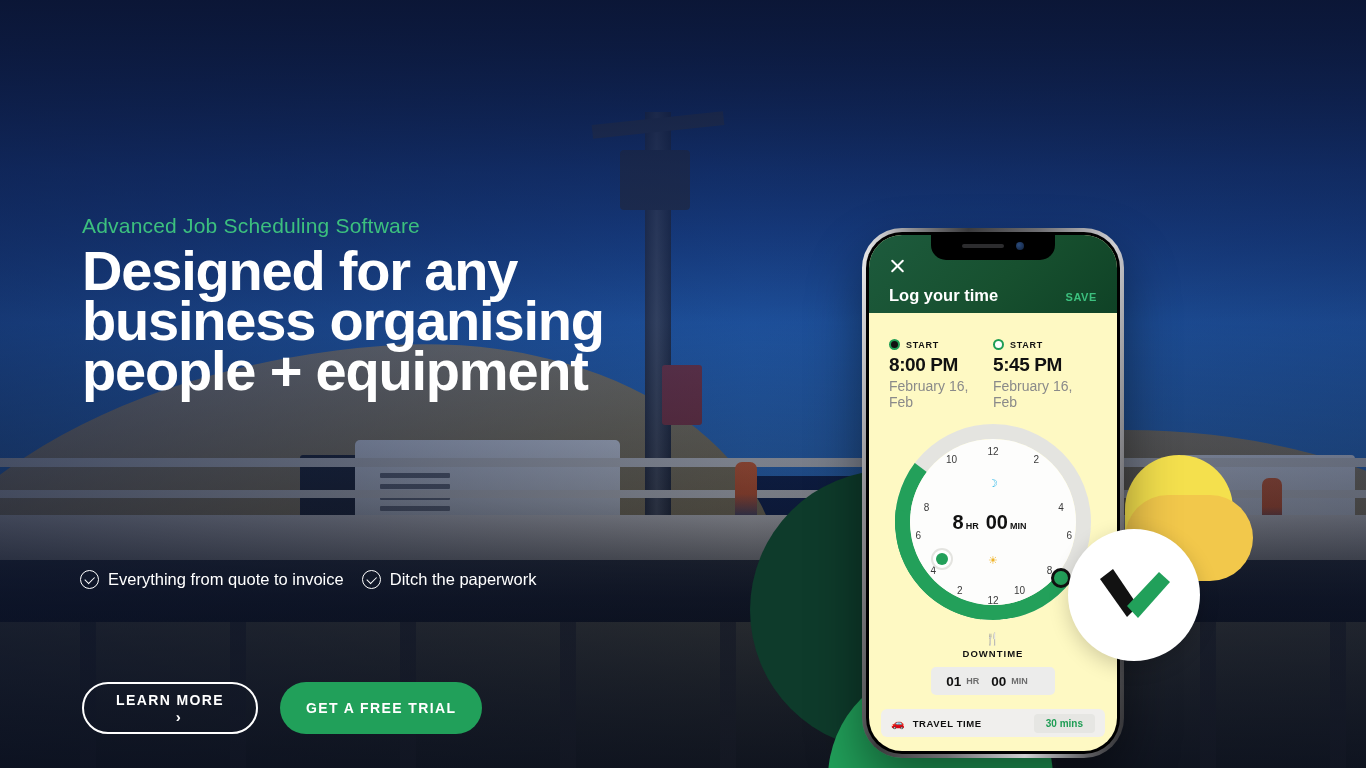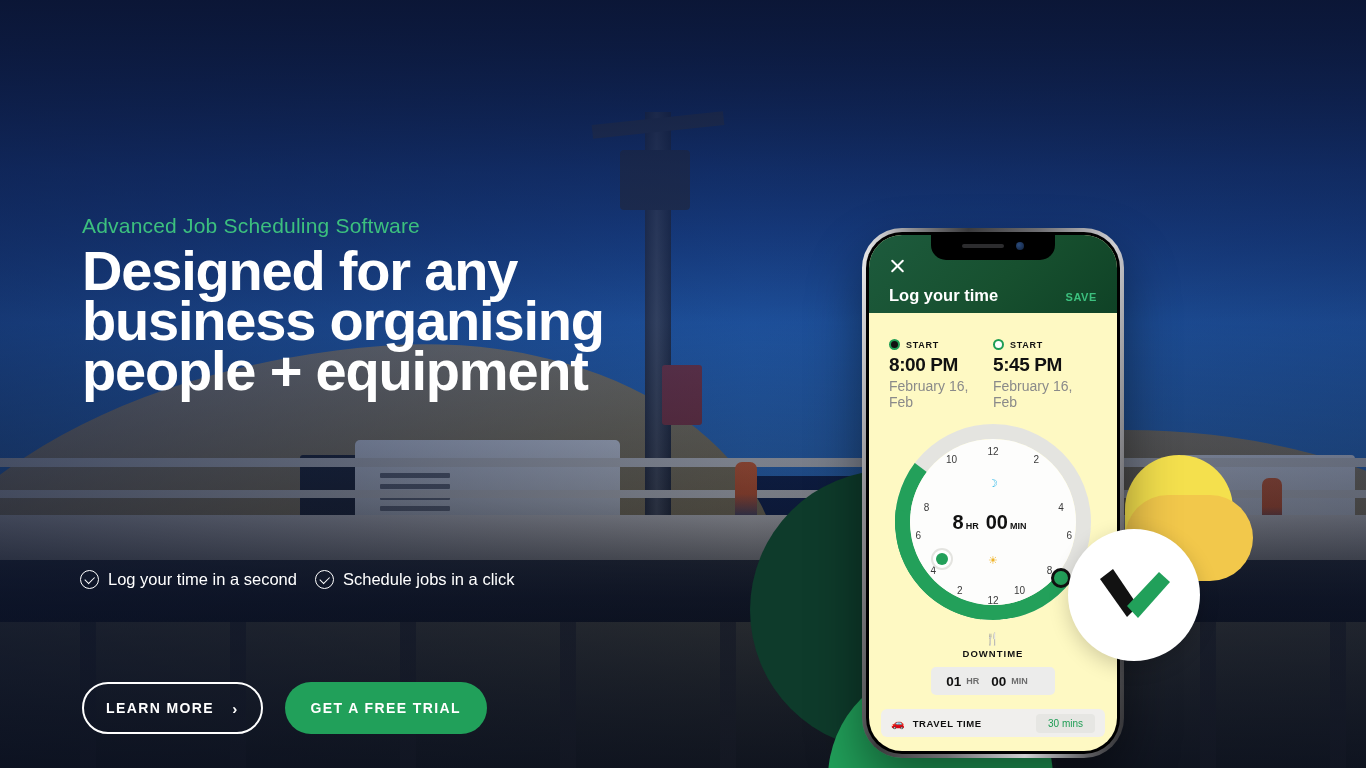--- a/index.html
+++ b/index.html
@@ -179,20 +179,21 @@
     transform: rotate(-45deg);
   }
 
   .cta-row { position: absolute; left: 82px; top: 682px; display: flex; z-index: 6; }
   .btn-outline {
     height: 52px; min-width: 176px; border-radius: 26px;
     border: 2px solid #ffffff; background: transparent; color: #fff;
     display: flex; align-items: center; justify-content: center;
     font-size: 14px; font-weight: 600; letter-spacing: 1.4px; cursor: pointer;
     padding: 16px 22px;
+    flex-direction: column;
   }
   .btn-outline .chev { margin-left: 18px; font-size: 15px; font-weight: 700; }
   .btn-solid {
     height: 52px; min-width: 190px; border-radius: 26px; border: none;
     background: #21a05a; color: #fff; margin-left: 22px;
     display: flex; align-items: center; justify-content: center;
     font-size: 14px; font-weight: 600; letter-spacing: 1.4px; cursor: pointer;
     padding: 0 26px;
   }
 
@@ -335,21 +336,21 @@
 
   
   .travel {
     position: absolute; left: 12px; right: 12px; bottom: 14px; height: 28px;
     background: #f0efed; border-radius: 6px; display: flex; align-items: center;
     padding: 0 10px; cursor: pointer;
   }
   .travel-icon { font-size: 11px; margin-right: 8px; }
   .travel-label { font-size: 9.5px; font-weight: 700; letter-spacing: .6px; color: #111; flex: 1; }
   .travel-badge {
-    background: #e6e6e3; color: #1f9d55; font-size: 10px; font-weight: 400;
+    background: #e6e6e3; color: #1f9d55; font-size: 10px; font-weight: 700;
     padding: 4px 12px; border-radius: 4px;
   }
 
   
   .logo-badge {
     position: absolute; left: 1068px; top: 529px; width: 132px; height: 132px;
     border-radius: 50%; background: #fff; z-index: 9;
     display: flex; align-items: center; justify-content: center;
     box-shadow: 0 6px 20px rgba(0,0,0,.18);
   }
@@ -412,25 +413,25 @@
       <span>Designed for any</span>
       <span>business organising</span>
       <span>people + equipment</span>
     </h1>
   </div>
 
   <div class="features">
     <div class="feature-row">
       <div class="feature">
         <span class="check-circle"></span>
-        <span>Log your time in a second</span>
+        <span>Everything from quote to invoice</span>
       </div>
       <div class="feature">
         <span class="check-circle"></span>
-        <span>Schedule jobs in a click</span>
+        <span>Ditch the paperwork</span>
       </div>
     </div>
   </div>
 
   <div class="cta-row">
     <button class="btn-outline">
       <span>LEARN MORE</span>
       <span class="chev">›</span>
     </button>
     <button class="btn-solid">GET A FREE TRIAL</button>

